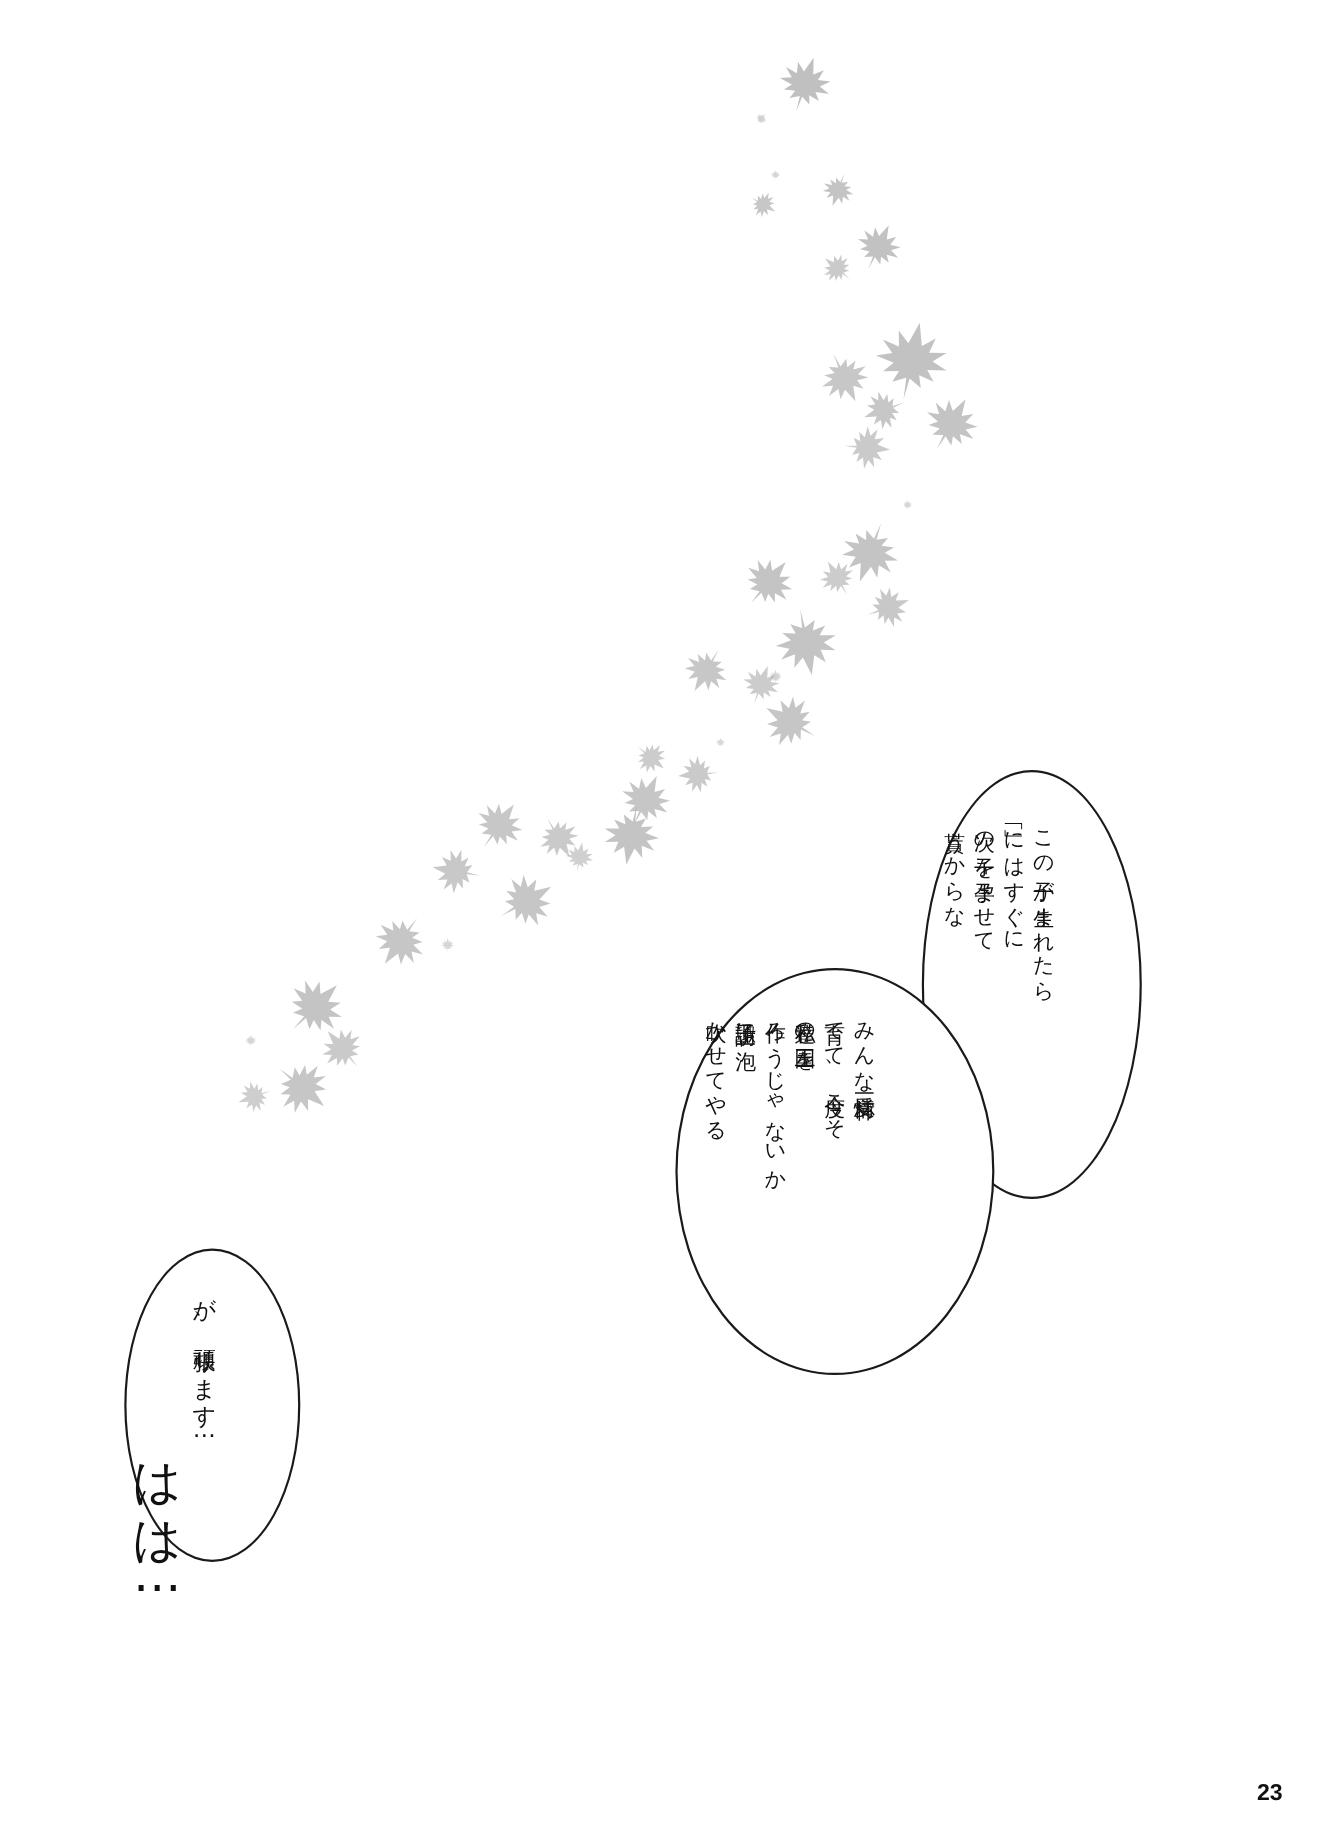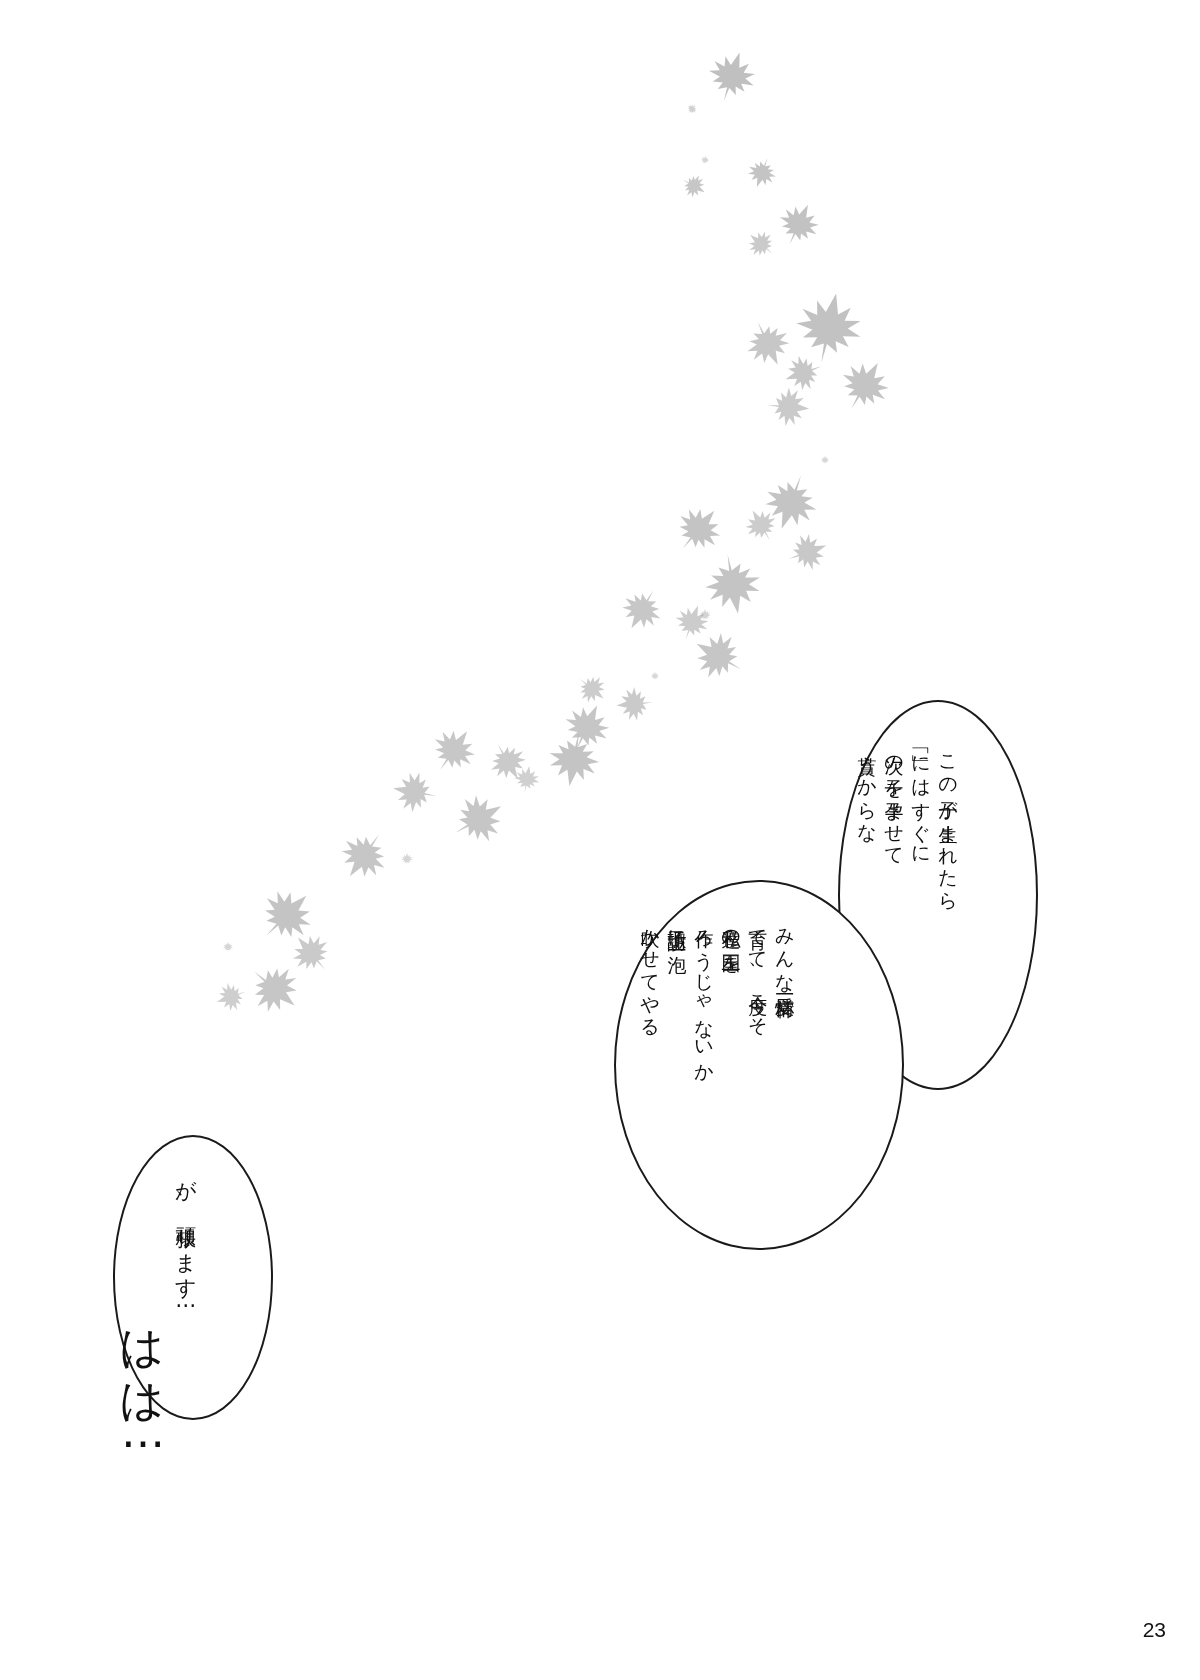--- a/index.html
+++ b/index.html
@@ -100,21 +100,21 @@
     white-space: pre;
   }
 
   
   #page-number {
     position: absolute;
     right: 34px;
     bottom: 38px;
     font-family: "Liberation Sans", sans-serif;
     font-size: 21px;
-    font-weight: normal;
+    font-weight: bold;
     color: #111111;
   }
 </style>
 </head>
 <body>
 
 <div id="page">
 
   <div class="leaf-layer" id="leaf-layer">
       <div class="leaf" style="left: 704px; top: 48px;"><svg viewBox="0 0 100 100" width="56" height="56" style="opacity: 0.62; transform: rotate(18deg);">

